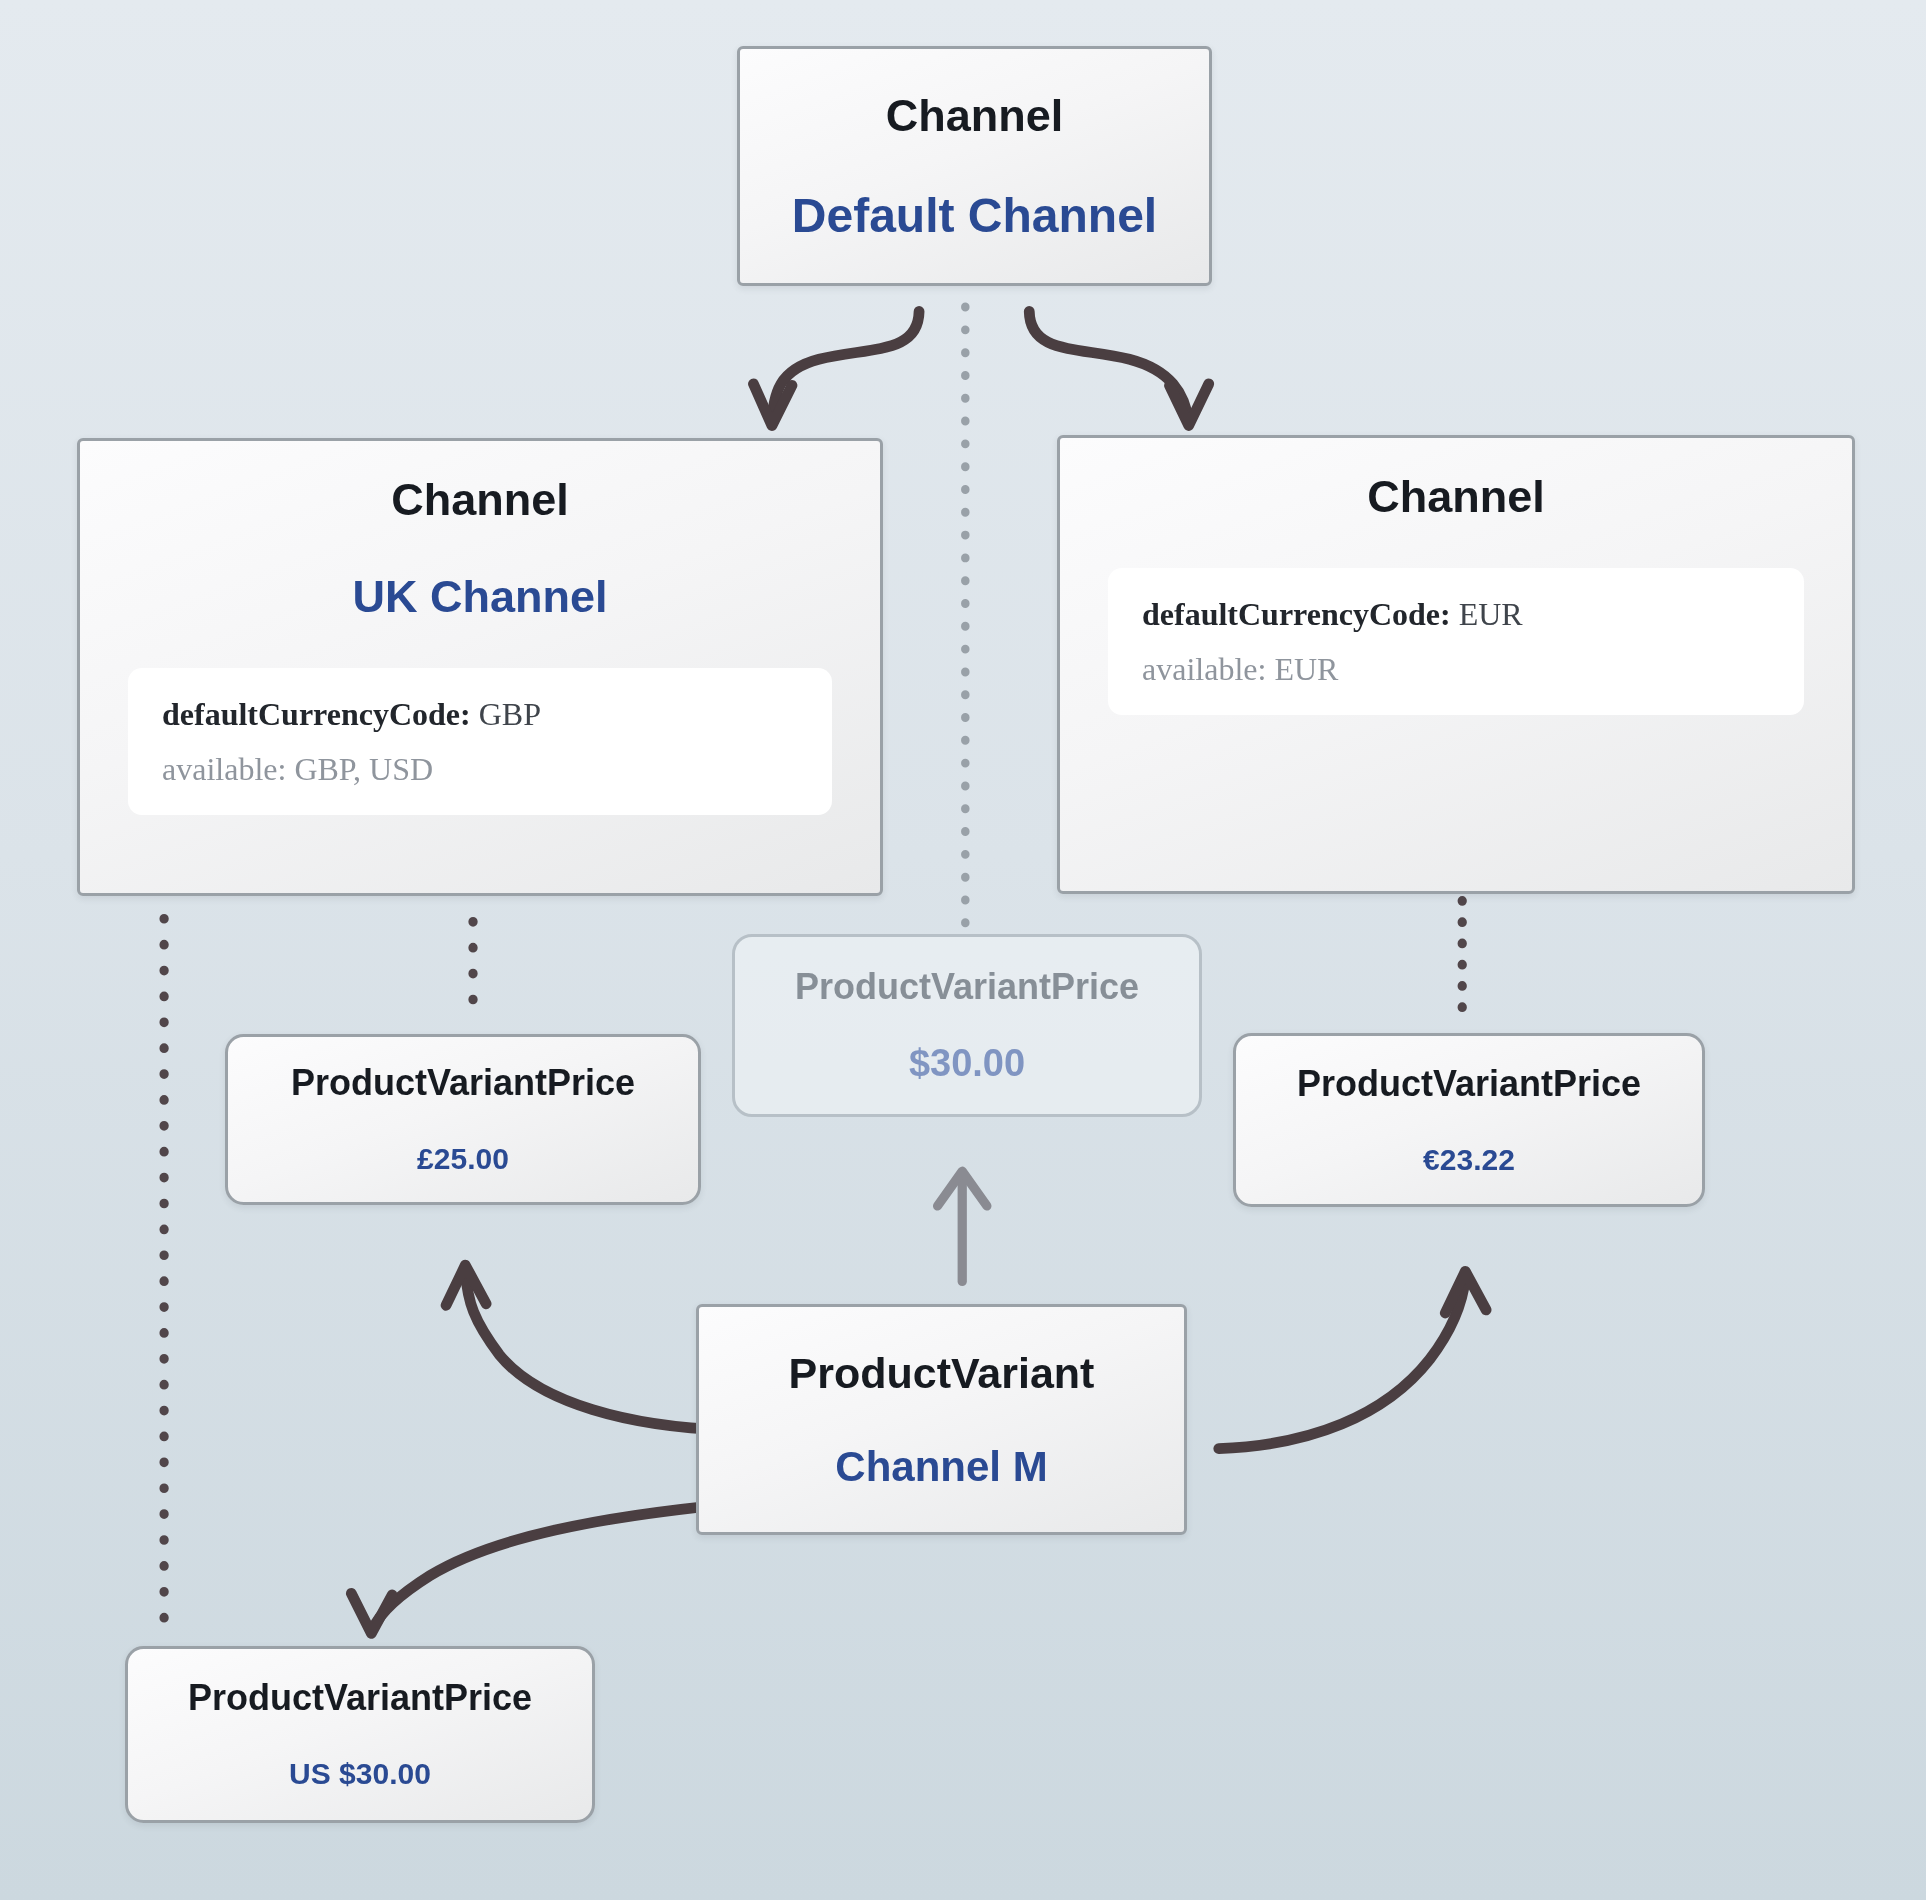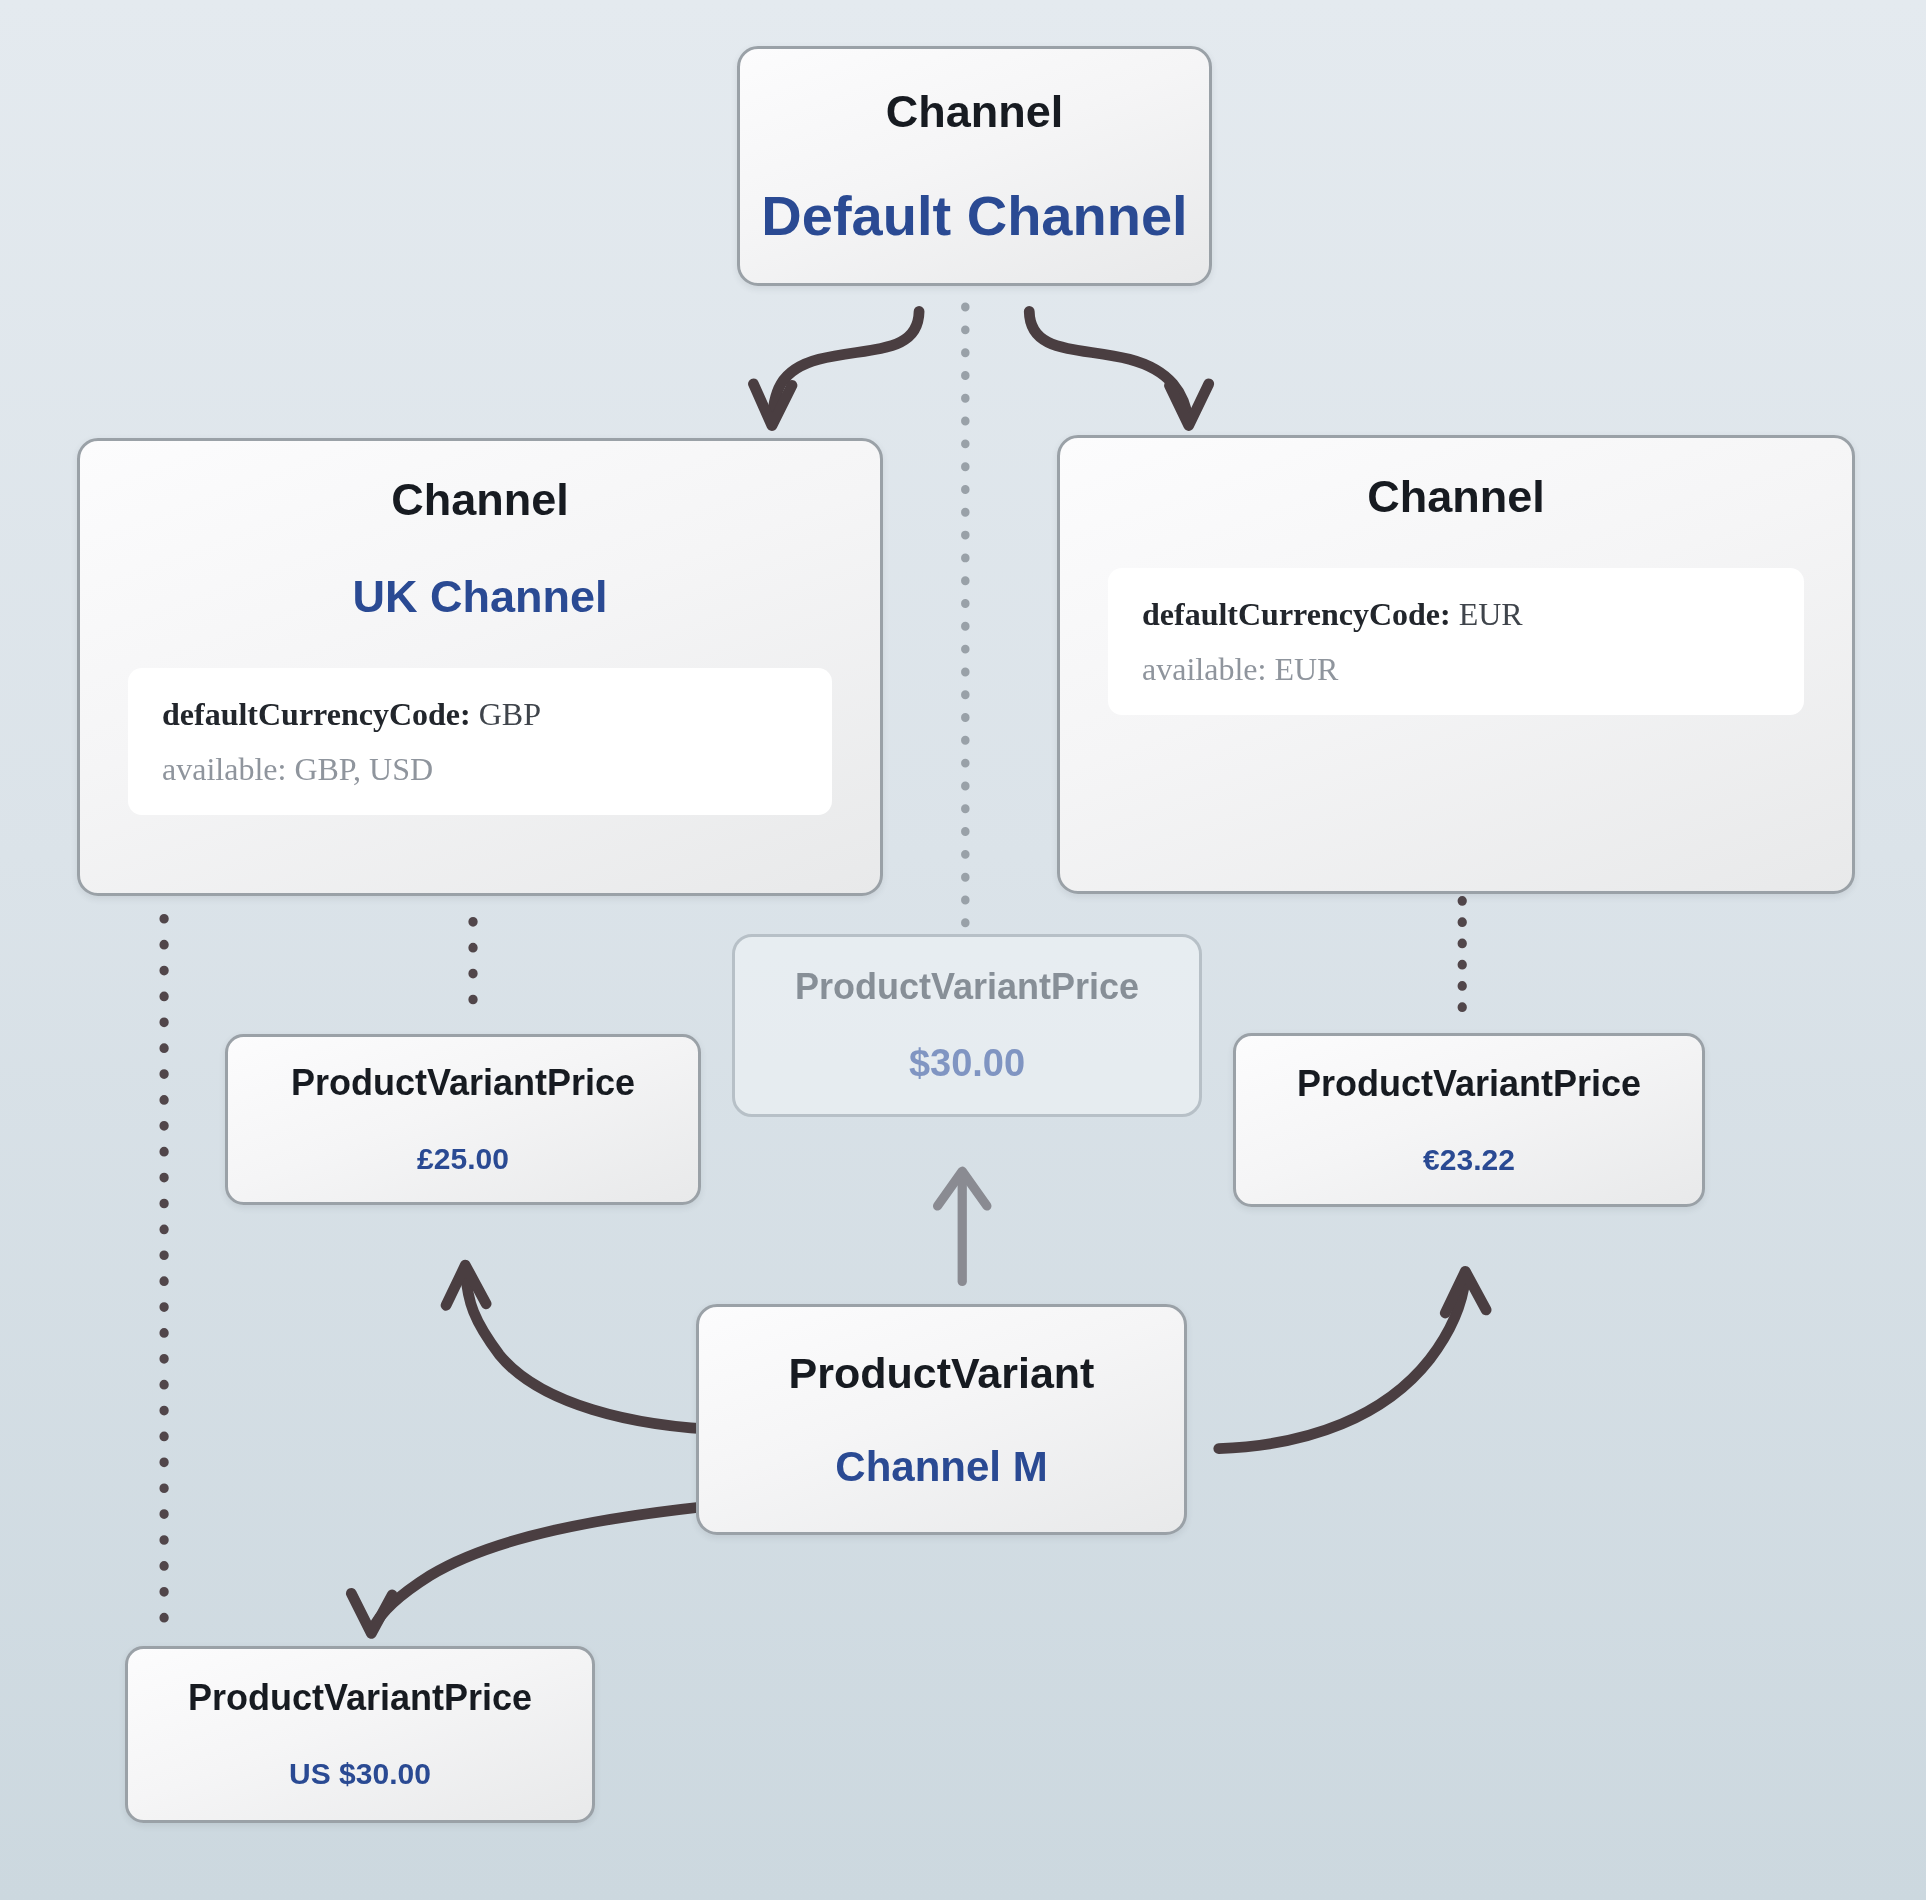--- a/index.html
+++ b/index.html
@@ -28,33 +28,33 @@
   svg.wires{position:absolute;left:0;top:0;width:1926px;height:1901px;pointer-events:none;}
   .arrow{fill:none;stroke:var(--arrow-dark,#4a3e41);stroke-width:14;stroke-linecap:round;stroke-linejoin:round;}
   .arrow-gray{fill:none;stroke:var(--arrow-gray,#8a8b92);stroke-width:12;stroke-linecap:round;stroke-linejoin:round;}
   .dots-light{fill:none;stroke:var(--dot-light,#99a1a8);stroke-width:11;stroke-linecap:round;stroke-dasharray:0.6 29;}
   .dots-dark{fill:none;stroke:var(--dot-dark,#51464a);stroke-width:12;stroke-linecap:round;stroke-dasharray:0.6 33;}
   .dots-dark-tight{fill:none;stroke:var(--dot-dark,#51464a);stroke-width:12;stroke-linecap:round;stroke-dasharray:0.6 27;}
 
   .node{
     position:absolute;box-sizing:border-box;
     border:3.9px solid var(--node-border,#9aa1a7);
-    border-radius:21px;
+    border-radius:6px;
     background:linear-gradient(160deg,#fcfcfd 0%,#f5f5f6 45%,#e8e9ea 100%);
     box-shadow:0 2.3px 6.2px rgba(60,70,80,0.10);
     display:flex;flex-direction:column;align-items:center;
     text-align:center;
   }
   .node .type{font-weight:bold;color:var(--title-dark,#171b21);margin:0;line-height:1;}
   .node .sub{font-weight:bold;color:var(--accent-blue,#2a4a93);margin:0;line-height:1;}
 
   
   .node-default{left:737px;top:46px;width:475px;height:240px;justify-content:center;gap:54px;}
   .node-default .type{font-size:45px;}
-  .node-default .sub{font-size:56px;}
+  .node-default .sub{font-size:48px;}
 
   
   .node-channel{padding-top:36px;justify-content:flex-start;}
   .node-uk{left:77px;top:438px;width:806px;height:458px;}
   .node-de{left:1057px;top:435px;width:798px;height:459px;}
   .node-channel .type{font-size:45px;}
   .node-channel .sub{font-size:45px;margin-top:52px;}
   .code{
     margin-top:49px;
     width:calc(100% - 96px);

